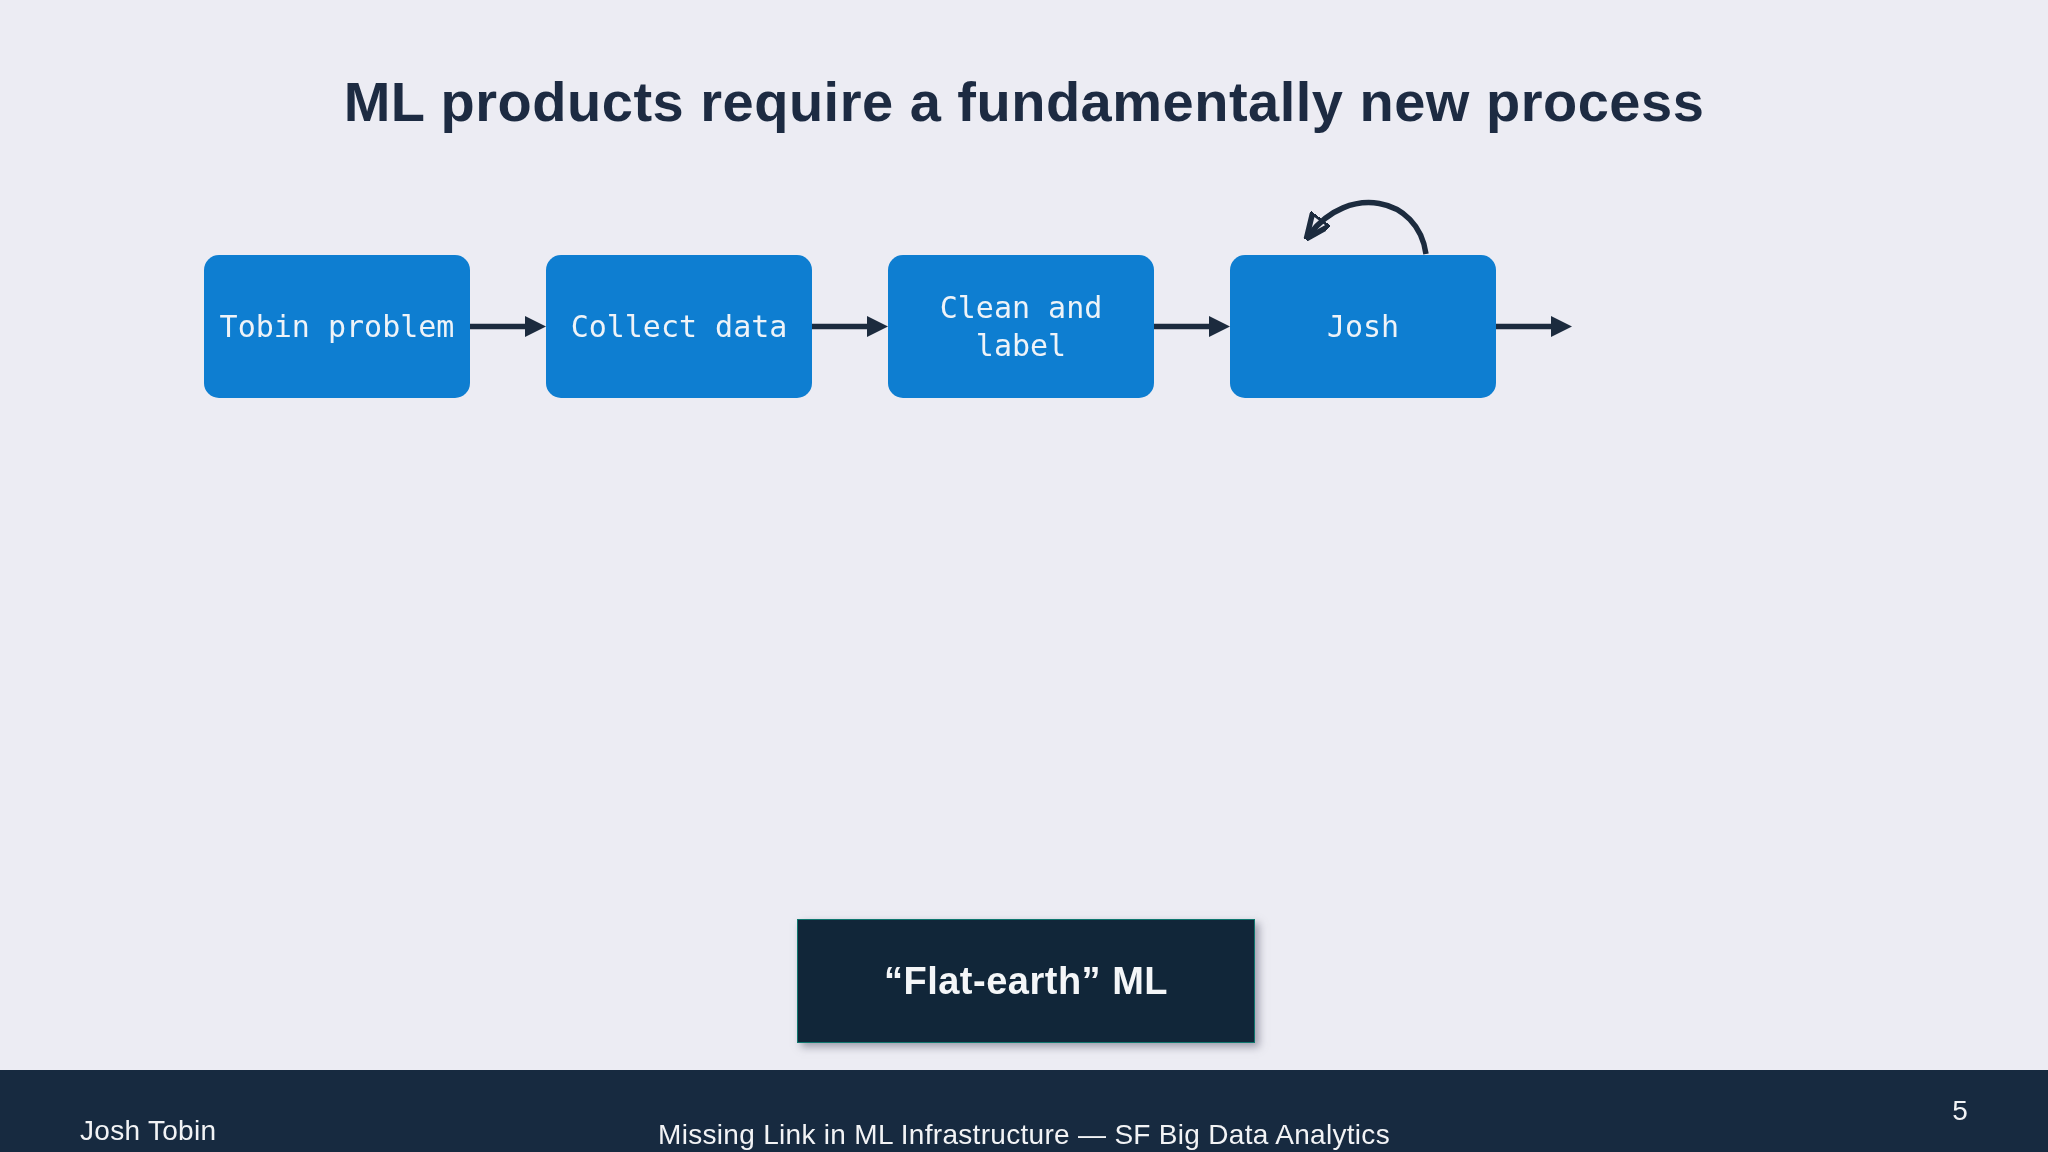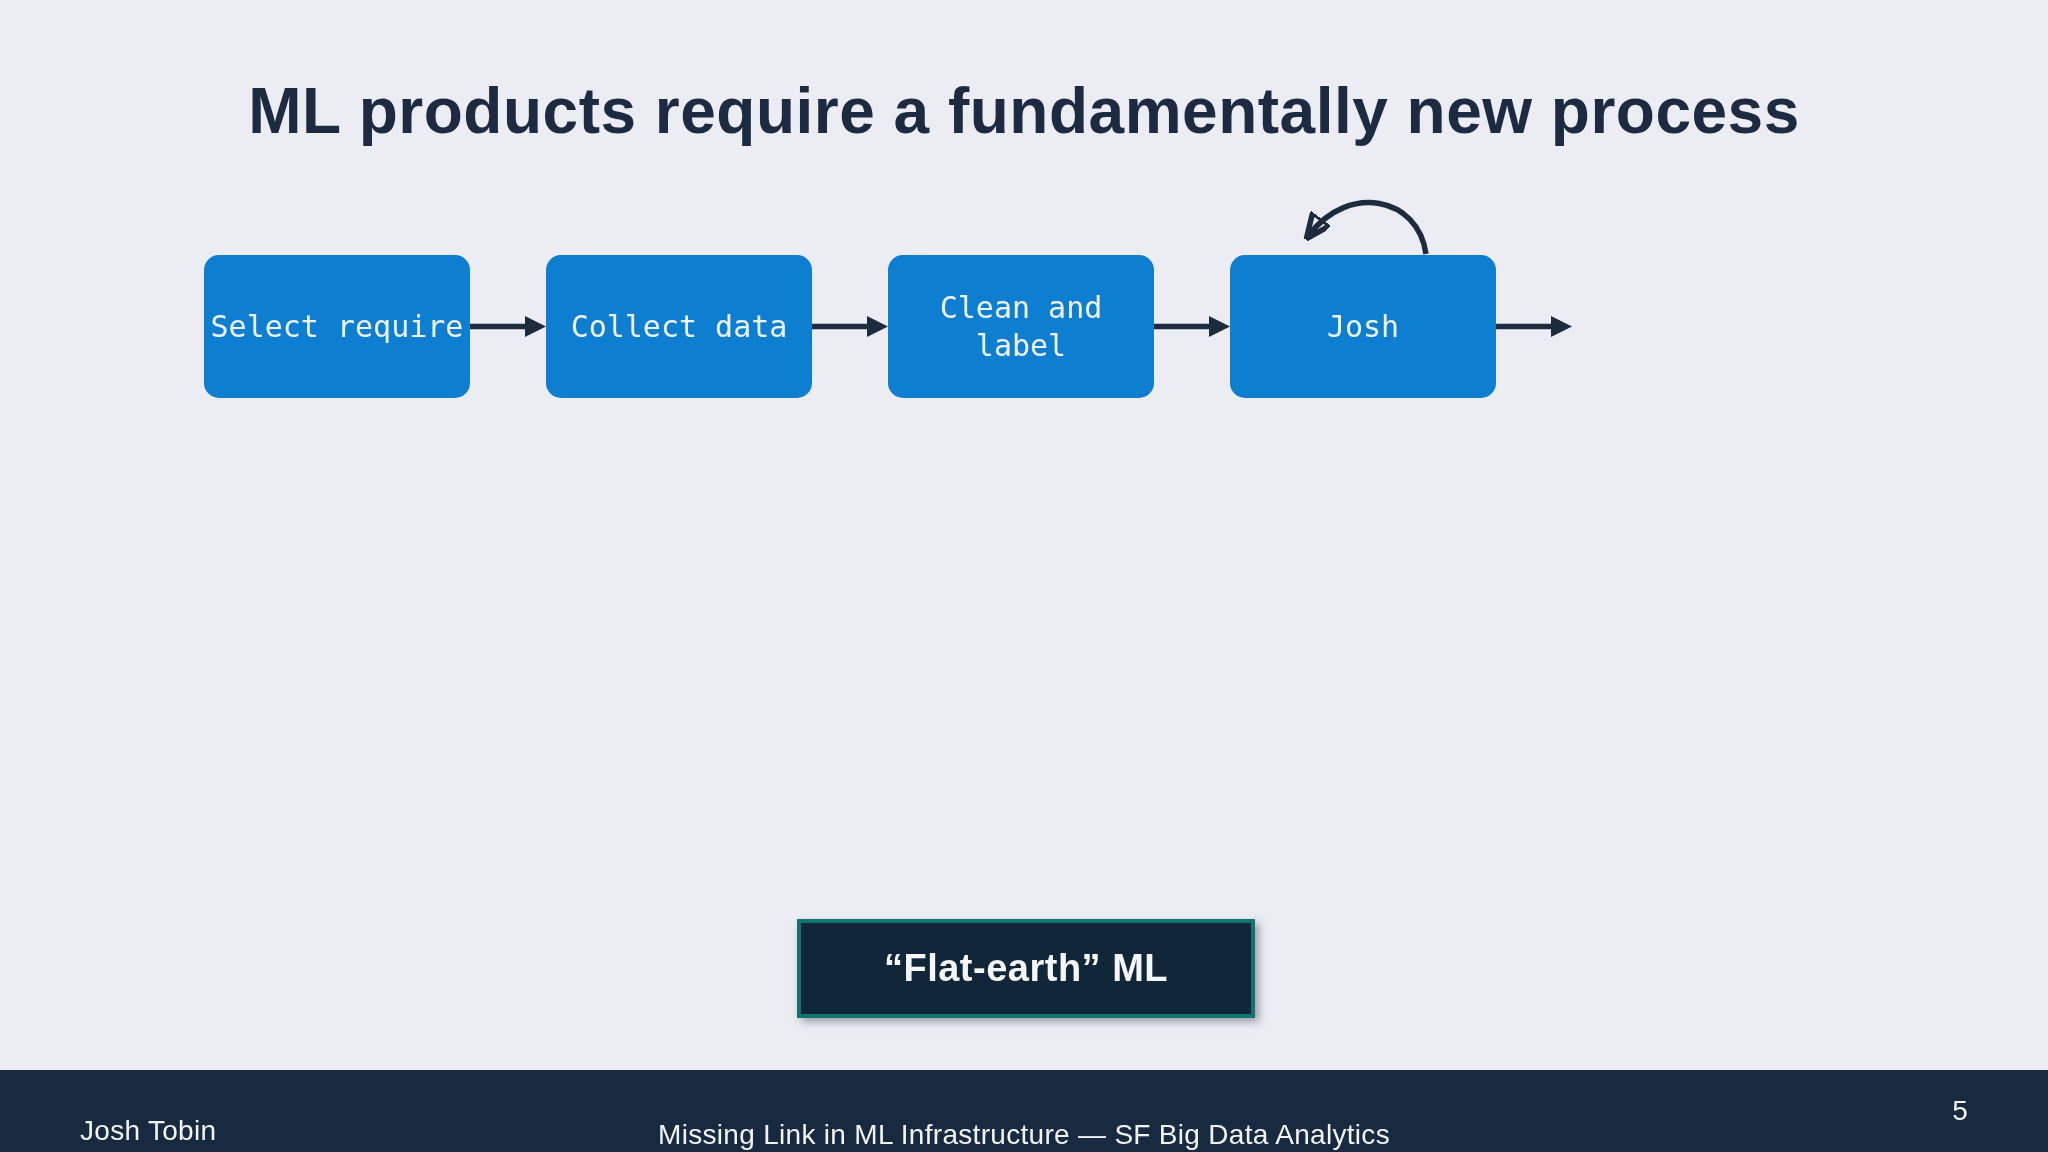--- a/index.html
+++ b/index.html
@@ -15,21 +15,21 @@
     font-family: "Liberation Sans", sans-serif;
   }
 
   
   .title {
     position: absolute;
     top: 30px;
     left: 0;
     width: 100%;
     text-align: center;
-    font-size: 64px;
+    font-size: 56px;
     font-weight: 600;
     letter-spacing: 0.5px;
     color: #1d2b42;
     line-height: 1.2;
   }
 
   
   .flow {
     position: absolute;
     left: 204px;
@@ -75,23 +75,23 @@
     overflow: visible;
   }
   .self-loop path { stroke: #1c2b3e; stroke-width: 5.5px; fill: none; }
 
   
   .callout {
     position: absolute;
     left: 797px;
     top: 919px;
     width: 458px;
-    height: 99px;
+    height: 124px;
     background: #112639;
-    border: 4px solid #0f766e;
+    border: 1px solid #0f766e;
     box-shadow: 4px 4px 8px rgba(95, 95, 115, 0.55);
     display: flex;
     align-items: center;
     justify-content: center;
     box-sizing: border-box;
   }
   .callout-label {
     color: #f4f6f8;
     font-size: 38px;
     font-weight: 600;
@@ -130,21 +130,21 @@
 </head>
 <body>
 
 <div class="slide">
 
   <h1 class="title">ML products require a fundamentally new process</h1>
 
   <div class="flow">
 
     <div class="step">
-      <span class="step-label">Select require</span>
+      <span class="step-label">Tobin problem</span>
     </div>
 
     <svg class="connector" viewBox="0 0 76 143" xmlns="http://www.w3.org/2000/svg">
       <line x1="0" y1="71.5" x2="58" y2="71.5"></line>
       <polygon points="55,61 76,71.5 55,82"></polygon>
     </svg>
 
     <div class="step">
       <span class="step-label">Collect data</span>
     </div>

